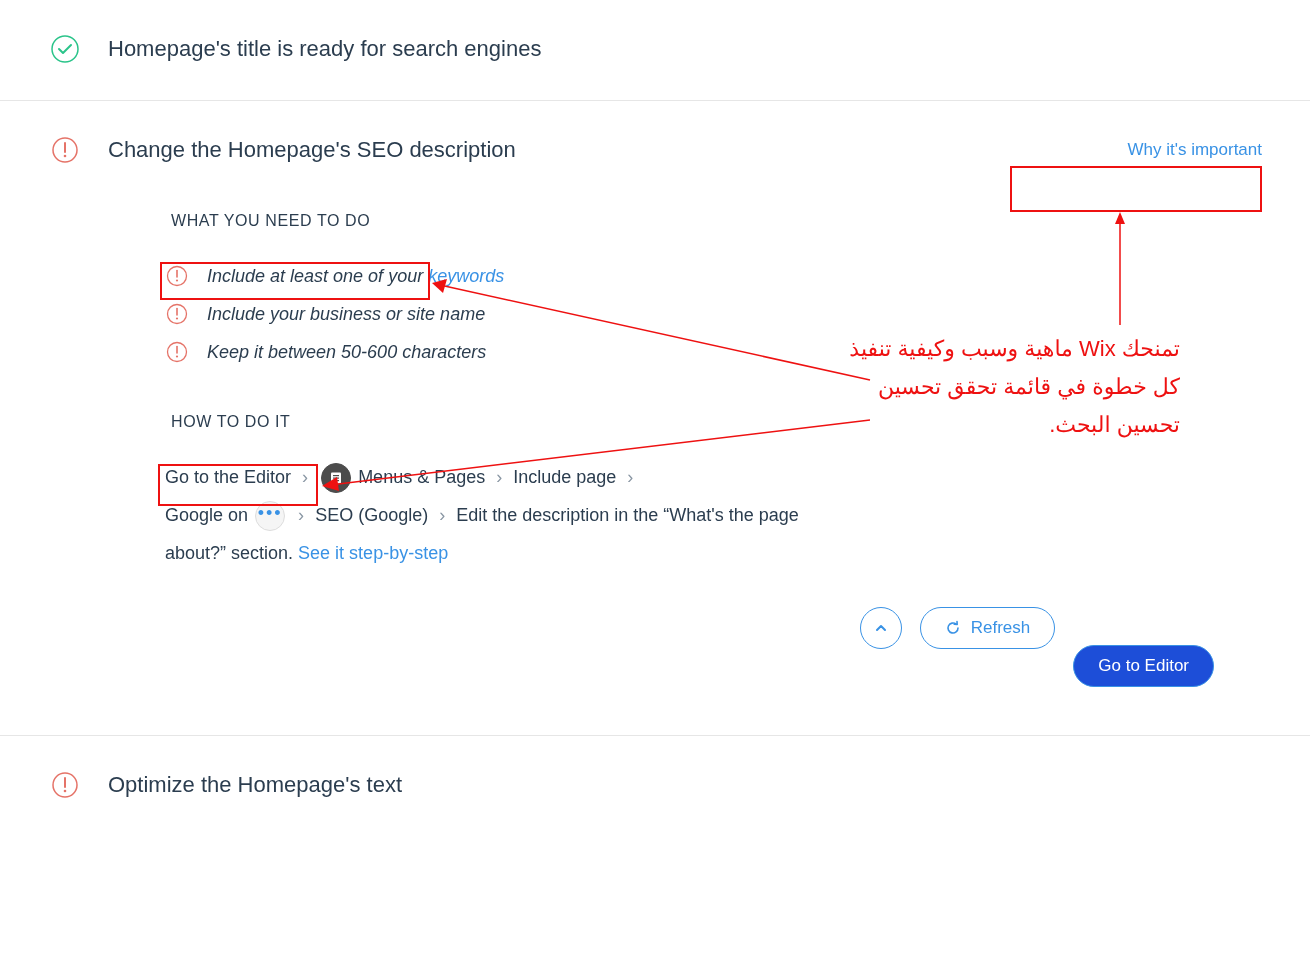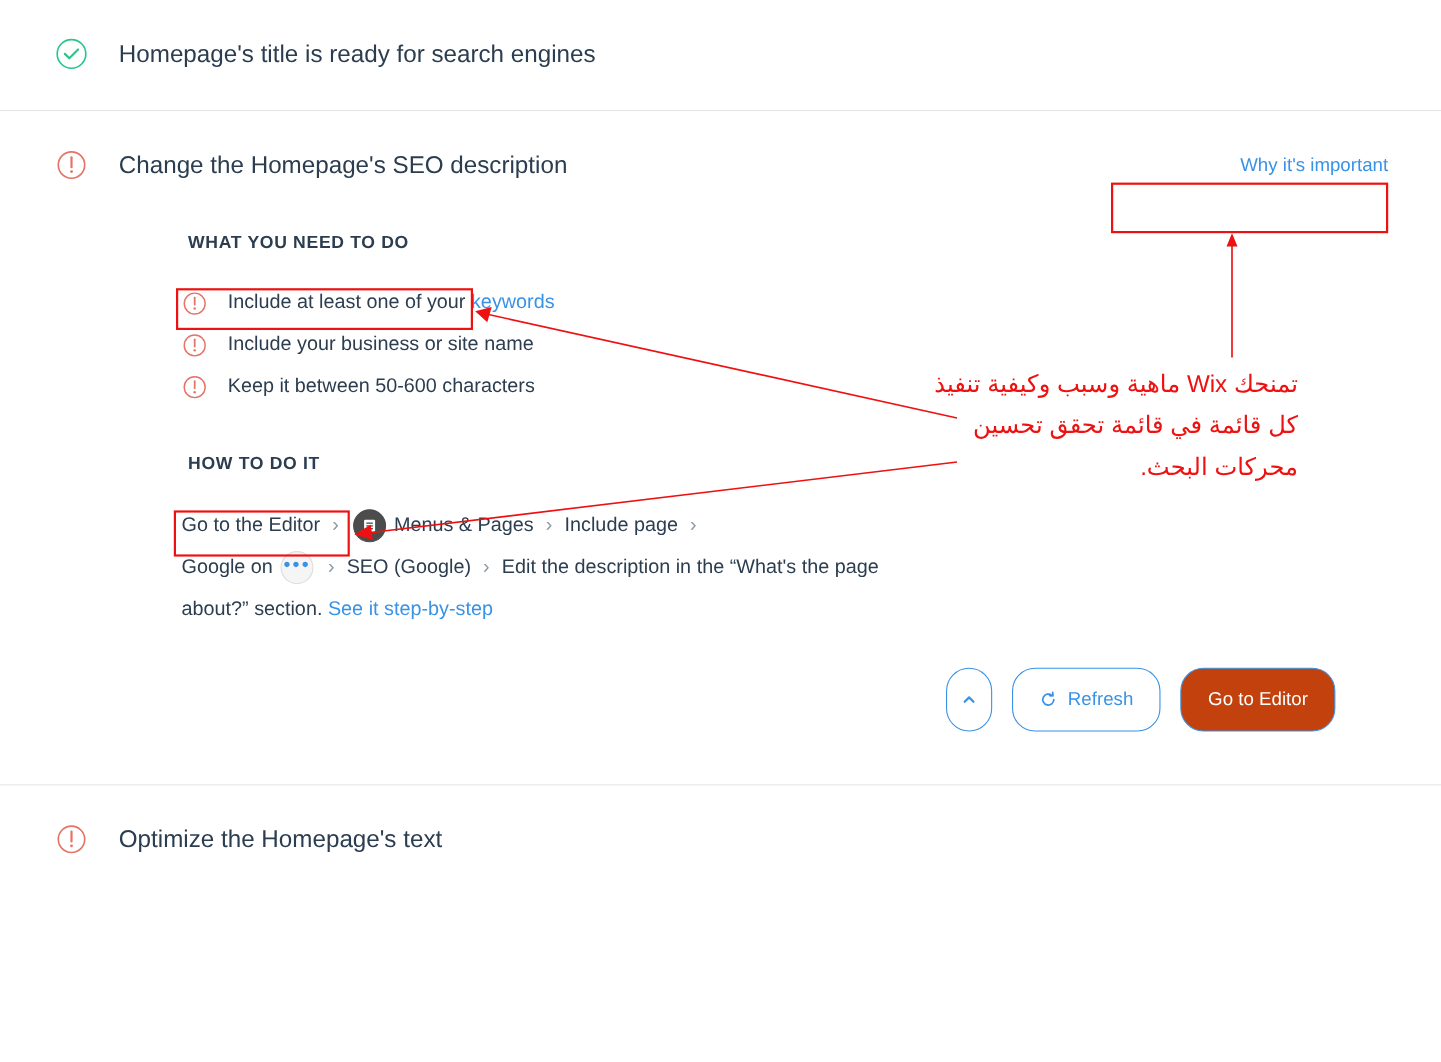--- a/index.html
+++ b/index.html
@@ -3,36 +3,36 @@
   <meta charset="utf-8">
   <style>
     * { margin:0; padding:0; box-sizing:border-box; }
     body { font-family:-apple-system,BlinkMacSystemFont,"Helvetica Neue",Arial,sans-serif; background:#fff; width:1310px; height:965px; position:relative; }
     .row { border-bottom:1px solid #e6e6e6; padding:34px 48px 36px 50px; }
     .row-head { display:flex; align-items:center; gap:28px; }
     .status { width:30px; height:30px; flex:0 0 30px; display:flex; align-items:center; justify-content:center; }
     .row-title { font-size:22px; color:#2b3d4f; font-weight:400; flex:1; }
     .why-link { font-size:17px; color:#3992e5; text-decoration:none; }
     .card { margin:45px 0 0 115px; width:780px; }
-    .sect-h { font-size:16px; font-weight:700; letter-spacing:0.6px; color:#2b3d4f; padding:2px 6px; display:inline-block; }
+    .sect-h { font-size:16px; font-weight:400; letter-spacing:0.6px; color:#2b3d4f; padding:2px 6px; display:inline-block; }
     .list { margin-top:25px; }
-    .li { display:flex; gap:18px; padding:7px 0; font-size:18px; color:#2b3d4f; }
+    .li { display:flex; align-items:center; gap:18px; padding:7px 0; font-size:18px; color:#2b3d4f;font-style:italic; }
     .li .status { width:24px; height:24px; flex:0 0 24px; }
     .link-blue { color:#3992e5; }
     .how { margin-top:40px; }
     .how-body { margin-top:25px; font-size:18px; color:#2b3d4f; line-height:38px; max-width:640px; }
     .how-body .chev { margin:0 6px; color:#8a97a4; }
     .circ-icon { display:inline-flex; width:30px; height:30px; border-radius:15px; background:#f5f5f5; align-items:center; justify-content:center; vertical-align:middle; margin:0 2px; border:1px solid #ddd; }
     .circ-icon.dark { background:#4c4c4c; border:1px solid #4c4c4c; }
     .dots { font-size:18px; color:#3992e5; letter-spacing:2px; line-height:10px; margin-top:-6px; }
     .btns { display:flex; gap:18px; justify-content:flex-end; margin:35px 48px 0 0; }
-    .pill { height:58px; border-radius:21px; border:1.5px solid #3992e5; background:#fff; color:#3992e5; font-size:17px; display:flex; align-items:center; justify-content:center; cursor:pointer; }
+    .pill { height:42px; border-radius:21px; border:1.5px solid #3992e5; background:#fff; color:#3992e5; font-size:17px; display:flex; align-items:center; justify-content:center; cursor:pointer; }
     .pill.round { width:42px; }
     .pill.txt { padding:0 24px; gap:10px; }
-    .pill.solid { background:#c2410c; color:#fff; border-color:#3992e5; }
+    .pill.solid { background:#1d4ed8; color:#fff; border-color:#3992e5;margin-top:38px; }
     
     .annot { position:absolute; pointer-events:none; }
     .annot .box { position:absolute; border:2px solid #e11; }
     .annot .arabic { position:absolute; right:130px; top:330px; width:350px; color:#e11; font-size:22px; line-height:38px; text-align:right; direction:rtl; }
     svg.arrows { position:absolute; left:0; top:0; width:1310px; height:965px; }
     svg.arrows line { stroke:#e11; stroke-width:1.5; }
     svg.arrows polygon { fill:#e11; }
     .chev::after{content:"›";}
   </style>
 </head>
@@ -152,21 +152,21 @@
         </svg>
     </span>
     <span class="row-title">Optimize the Homepage's text</span>
   </div>
 </div>
 
 <div class="annot" style="left:0;top:0;width:1310px;height:965px;">
   <div class="box" style="left:1010px; top:166px; width:252px; height:46px;"></div>
   <div class="box" style="left:160px; top:262px; width:270px; height:38px;"></div>
   <div class="box" style="left:158px; top:464px; width:160px; height:42px;"></div>
-  <div class="arabic">تمنحك Wix ماهية وسبب وكيفية تنفيذ كل قائمة في قائمة تحقق تحسين محركات البحث.</div>
+  <div class="arabic">تمنحك Wix ماهية وسبب وكيفية تنفيذ كل خطوة في قائمة تحقق تحسين تحسين البحث.</div>
   <svg class="arrows">
     <line x1="1120" y1="325" x2="1120" y2="219"></line>
       <polygon points="1120,212 1115,224 1125,224"></polygon>
     <line x1="870" y1="380" x2="440" y2="285"></line>
       <polygon points="432,283 447,279 443,293"></polygon>
     <line x1="870" y1="420" x2="330" y2="485"></line>
       <polygon points="322,486 337,477 339,491"></polygon>
   </svg>
 </div>
 

